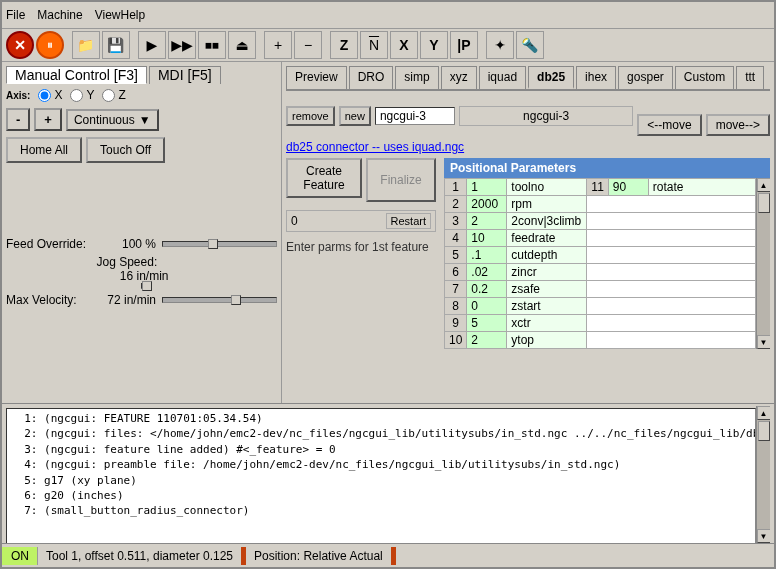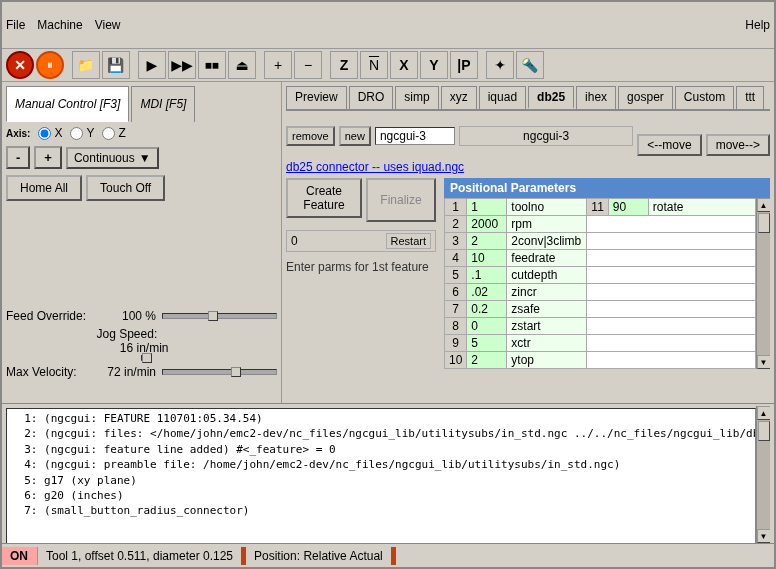--- a/index.html
+++ b/index.html
@@ -1,30 +1,30 @@
 <!DOCTYPE html>
 <html><head>
   <meta charset="utf-8">
   <style>
     * { box-sizing: border-box; margin: 0; padding: 0; }
     body { font-family: 'Arial', sans-serif; font-size: 12px; background: #d4d0c8; width: 776px; height: 569px; overflow: hidden; }
     
     
-    .menubar { background: #d4d0c8; display: flex; align-items: center; padding: 16px 4px; border-bottom: 1px solid #999; justify-content: space-between; }
+    .menubar { background: #d4d0c8; display: flex; align-items: center; padding: 6px 4px; border-bottom: 1px solid #999; justify-content: flex-start; }
     .menubar-left { display: flex; gap: 12px; }
     .menubar-item { cursor: pointer; font-size: 12px; }
     
     
     .toolbar { background: #d4d0c8; display: flex; align-items: center; padding: 2px 4px; border-bottom: 1px solid #999; gap: 2px; }
     .toolbar-btn { width: 28px; height: 28px; background: #d4d0c8; border: 1px solid #999; display: flex; align-items: center; justify-content: center; cursor: pointer; font-size: 14px; }
     .toolbar-separator { width: 4px; }
     .toolbar-btn-red { width: 28px; height: 28px; background: #cc2200; border: 2px solid #880000; border-radius: 50%; display: flex; align-items: center; justify-content: center; cursor: pointer; color: white; font-size: 14px; font-weight: bold; }
     .toolbar-btn-orange { width: 28px; height: 28px; background: #ff6600; border: 2px solid #cc4400; border-radius: 50%; display: flex; align-items: center; justify-content: center; cursor: pointer; color: white; font-size: 12px; }
     .tab-row { display: flex; gap: 2px; margin-bottom: 4px; }
-    .tab-btn { padding: 10px 8px; background: #d4d0c8; border: 1px solid #888; cursor: pointer; font-size: 12px; border-bottom: none; font-style: italic; }
+    .tab-btn { padding: 0 8px; background: #d4d0c8; border: 1px solid #888; cursor: pointer; font-size: 14px; border-bottom: none; }
     .tab-btn.active { background: #ffffff; border-bottom: 1px solid white; }
     
     .axis-row { display: flex; align-items: center; gap: 8px; margin-bottom: 6px; }
     .axis-label { font-size: 10px; font-weight: bold; }
     .radio-label { display: flex; align-items: center; gap: 3px; font-size: 12px; cursor: pointer; }
     
     .control-row { display: flex; align-items: center; gap: 4px; margin-bottom: 6px; }
     .ctrl-btn { padding: 2px 8px; background: #d4d0c8; border: 2px outset #999; cursor: pointer; font-size: 13px; font-weight: bold; min-width: 22px; text-align: center; }
     .dropdown-btn { padding: 2px 6px; background: #d4d0c8; border: 2px outset #999; cursor: pointer; font-size: 12px; display: flex; align-items: center; gap: 4px; }
     
@@ -68,21 +68,21 @@
     .param-extra-val { background: #ccffcc; width: 40px; }
     .param-extra-label { background: #eeffee; }
     
     
     .gcode-area { height: 140px; background: white; border: 1px inset #888; overflow-y: auto; font-family: monospace; font-size: 11px; padding: 2px 4px; margin-top: 2px; }
     .gcode-line { white-space: pre; line-height: 1.4; }
     
     
     .status-bar { height: 24px; background: #d4d0c8; border-top: 1px solid #888; display: flex; align-items: center; }
     .status-segment { padding: 2px 8px; border-right: 5px solid #c2410c; font-size: 12px; display: flex; align-items: center; }
-    .status-on { background: #fca5a5; color: black; font-weight: bold; padding: 2px 8px; min-width: 36px; text-align: left; border-right: 1px solid #999; }
+    .status-on { background: #bef264; color: black; font-weight: normal; padding: 2px 8px; min-width: 36px; text-align: right; border-right: 1px solid #999; }
     
     
     .app-window { width: 776px; height: 569px; display: flex; flex-direction: column; border: 2px solid #888; overflow: hidden; }
     .content-area { display: flex; flex: 1; overflow: hidden; }
     .left-col { width: 280px; flex-shrink: 0; background: #d4d0c8; padding: 4px; display: flex; flex-direction: column; border-right: 1px solid #999; }
     .right-col { flex: 1; background: #d4d0c8; padding: 4px; display: flex; flex-direction: column; overflow: hidden; }
     
     .scrollbar-area { display: flex; flex: 1; overflow: hidden; position: relative; }
     .vscrollbar { width: 14px; background: #d4d0c8; border-left: 1px solid #888; position: absolute; right: 0; top: 0; bottom: 0; display: flex; flex-direction: column; align-items: center; }
     .vscroll-btn { width: 14px; height: 14px; background: #d4d0c8; border: 1px outset #999; cursor: pointer; display: flex; align-items: center; justify-content: center; font-size: 8px; }
@@ -164,21 +164,21 @@
           <span>Continuous</span>
           <span>▼</span>
         </div>
       </div>
 
       <div class="action-btns">
         <button class="action-btn">Home All</button>
         <button class="action-btn">Touch Off</button>
       </div>
 
-      <div style="margin-top: 104px;">
+      <div style="margin-top: 70px;">
         <div class="info-row" style="margin-bottom:4px;">
           <span class="info-label">Feed Override:</span>
           <span class="info-value">100 %</span>
           <div class="inline-slider">
             <div class="slider-bar">
                 <div class="slider-pos"></div>
               </div>
           </div>
         </div>
         <div class="info-row" style="margin-bottom:4px;flex-direction:column;">

